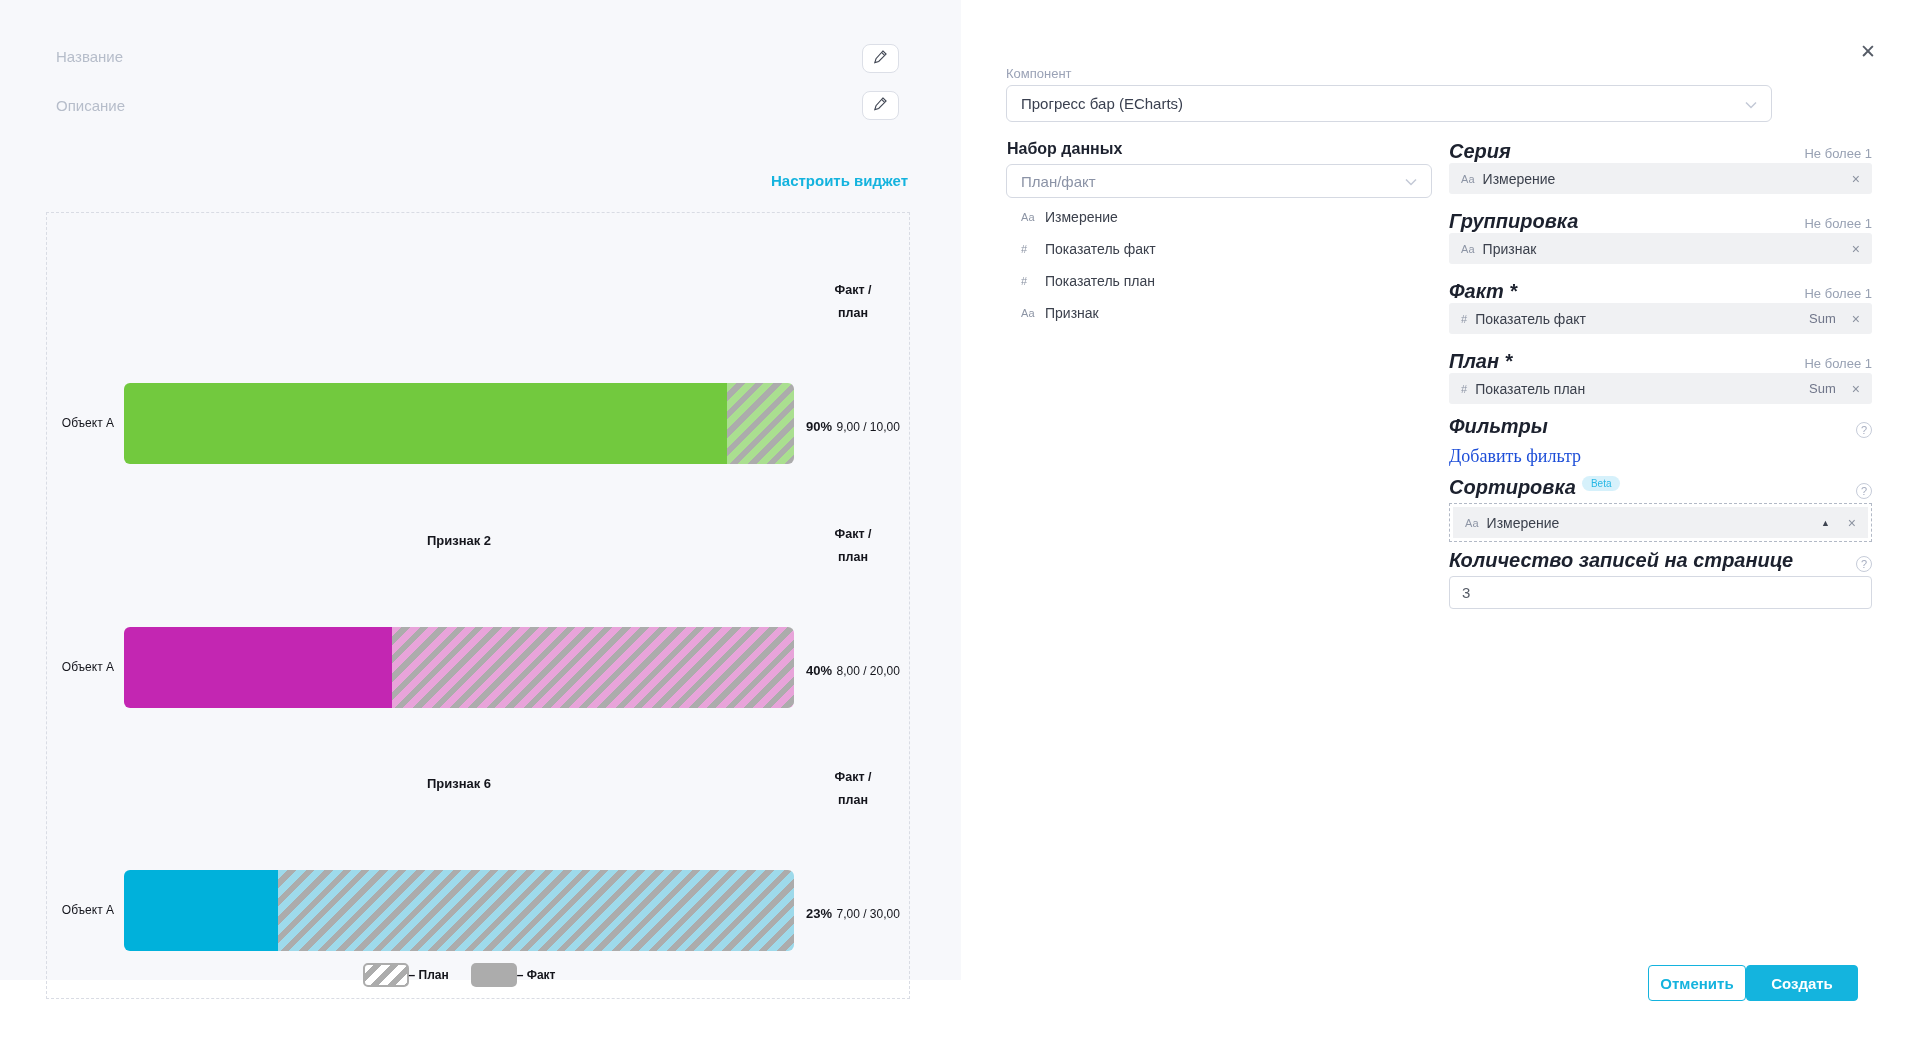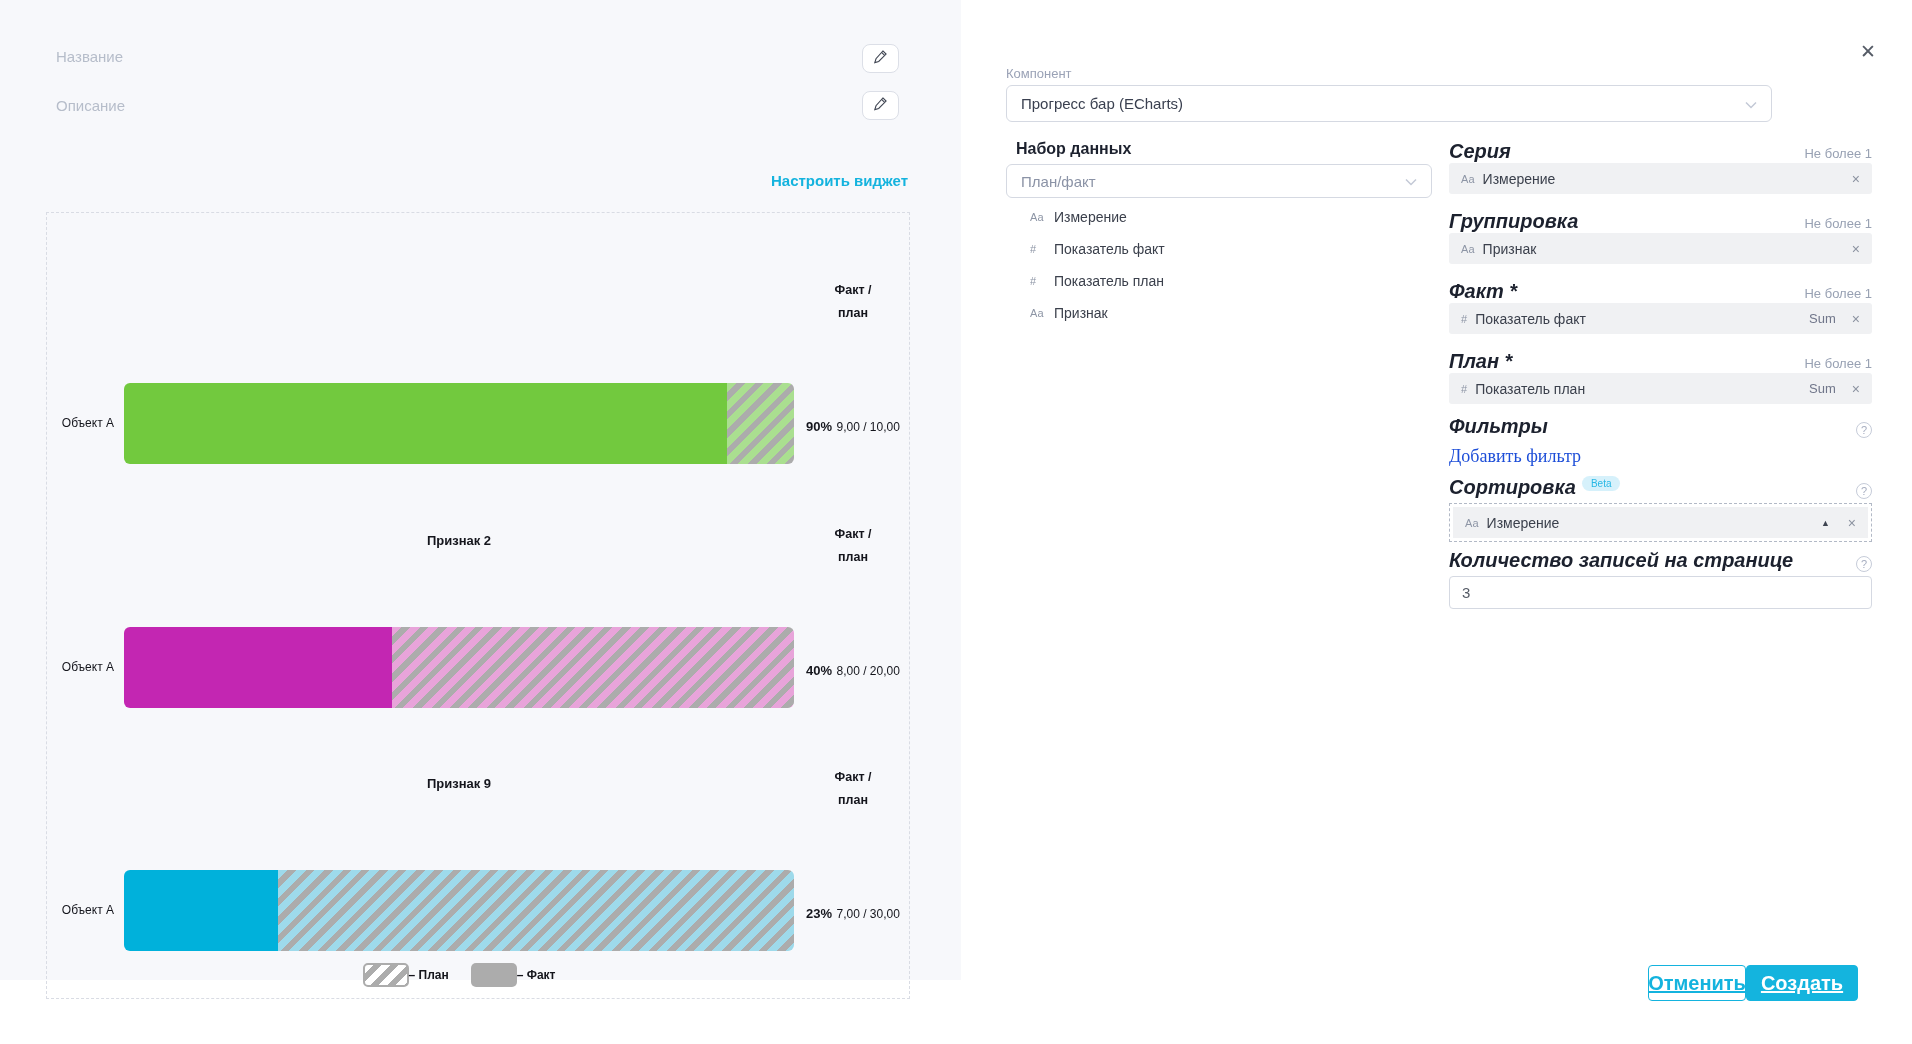--- a/index.html
+++ b/index.html
@@ -46,21 +46,21 @@
                color:#555b66; text-align:center; line-height:20px; cursor:pointer; }
   .panel-label { position:absolute; left:45px; top:66px; font-size:13px; color:#9aa2b6; }
   .select { position:absolute; left:45px; background:#ffffff; border:1px solid #d5d9e2; border-radius:6px;
             display:flex; align-items:center; padding:0 14px; cursor:pointer; }
   .select-component { top:85px; width:766px; height:37px; }
   .select-component .select-value { font-size:15px; color:#3a4050; }
   .select-dataset { top:164px; width:426px; height:34px; }
   .select-dataset .select-value { font-size:15px; color:#8b93a6; }
   .select .chevron { margin-left:auto; }
 
-  .left-col { position:absolute; left:55px; top:140px; width:426px; }
+  .left-col { position:absolute; left:46px; top:140px; width:426px; }
   .col-heading { font-size:16px; font-weight:bold; color:#1c212e; }
   .field-list { position:absolute; left:0; top:66px; width:100%; }
   .field-item { display:flex; align-items:center; height:22px; margin-bottom:10px;
                 padding-left:14px; cursor:pointer; }
   .field-prefix { width:24px; font-size:11px; color:#8d95a5; }
   .field-name { font-size:14px; color:#3b404c; }
 
   .right-col { position:absolute; left:488px; top:140px; width:423px; }
   .slot-head { display:flex; align-items:baseline; height:18px; margin-bottom:5px; }
   .slot-label { font-size:20px; font-weight:bold; color:#1c212e;font-style:italic; }
@@ -81,22 +81,22 @@
                 color:#1d4ed8; cursor:pointer;font-family:Liberation Serif, serif; }
   .beta-badge { display:inline-block; margin-left:6px; transform:translateY(-8px); background:#d6f1fb;
                 color:#29b8e5; font-size:10px; padding:2px 9px; border-radius:9px; }
   .sort-box { margin-top:4px; margin-bottom:12px; border:1px dashed #b2b9c6; padding:3px; }
   .sort-chip { height:31px; background:#f0f1f3; display:flex; align-items:center; padding:0 12px; }
   .sort-asc { margin-left:auto; font-size:9px; color:#3e4450; cursor:pointer; }
   .sort-x { font-size:14px; color:#8b92a0; margin-left:18px; cursor:pointer; }
   .pagesize-input { margin-top:4px; width:423px; height:33px; border:1px solid #d5d9e2; border-radius:4px;
                     font-size:15px; color:#555b66; padding:0 12px; font-family:"Liberation Sans",sans-serif; }
 
-  .btn { position:absolute; top:965px; height:36px; border-radius:4px; font-size:20px; font-weight:bold;
-         display:flex; align-items:center; justify-content:center; cursor:pointer;text-decoration:underline; }
+  .btn { position:absolute; top:965px; height:36px; border-radius:4px; font-size:15px; font-weight:bold;
+         display:flex; align-items:center; justify-content:center; cursor:pointer; }
   .btn-cancel { right:166px; width:98px; background:#ffffff; border:1px solid #14b3de; color:#14b3de; }
   .btn-create { right:54px; width:112px; background:#14b4de; border:1px solid #14b4de; color:#ffffff; }
 </style>
 </head>
 <body>
 
 <div class="left-pane">
   <div class="field-label" style="top:48px;">Название</div>
   <div class="edit-btn" style="top:44px;">
     <span>
@@ -147,21 +147,21 @@
         <div class="bar-solid" style="width: 40%; background: rgb(195, 38, 178);"></div>
         <div class="bar-hatch" style="background: repeating-linear-gradient(135deg, rgb(232, 164, 218) 0px, rgb(232, 164, 218) 7px, rgb(172, 172, 172) 7px, rgb(172, 172, 172) 13px);"></div>
       </div>
       <div class="bar-value">
         <span class="pct">40%</span>
         <span class="vals">8,00 / 20,00</span>
       </div>
     </div>
 
     <div class="chart-row row-2">
-      <div class="row-title">Признак 9</div>
+      <div class="row-title">Признак 6</div>
       <div class="factplan">
         <span>Факт /</span><br>
         <span>план</span>
       </div>
       <div class="obj-label">Объект А</div>
       <div class="bar">
         <div class="bar-solid" style="width: 23%; background: rgb(0, 177, 219);"></div>
         <div class="bar-hatch" style="background: repeating-linear-gradient(135deg, rgb(158, 218, 235) 0px, rgb(158, 218, 235) 7px, rgb(172, 172, 172) 7px, rgb(172, 172, 172) 13px);"></div>
       </div>
       <div class="bar-value">

